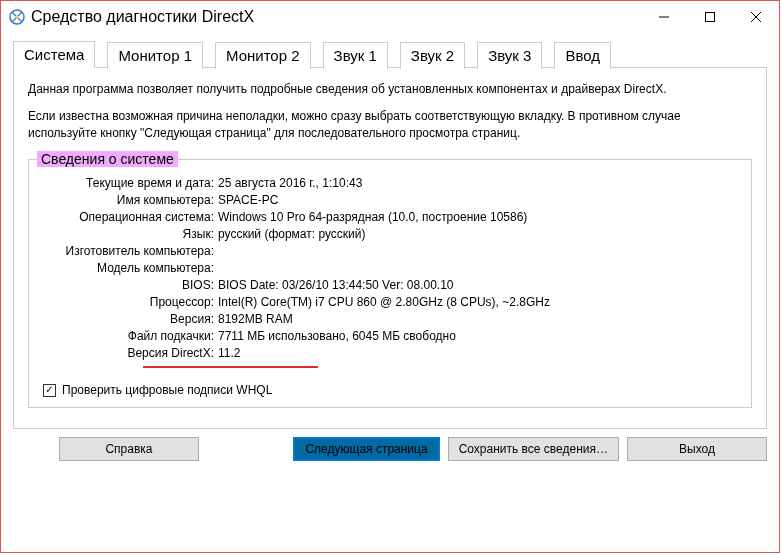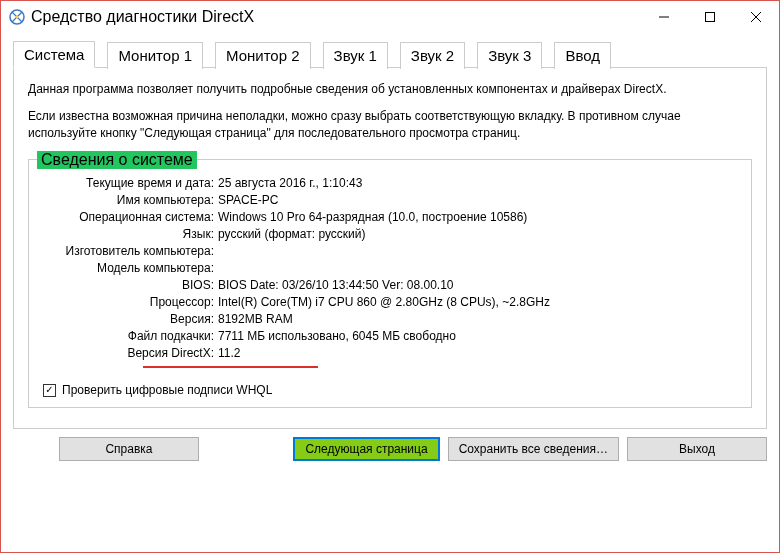--- a/index.html
+++ b/index.html
@@ -79,23 +79,23 @@
   .groupbox {
     border: 1px solid #ccc;
     position: relative;
     padding: 16px 14px 10px 14px;
     margin-bottom: 10px;
   }
   .groupbox-title {
     position: absolute;
     top: -9px;
     left: 8px;
-    background: #22c55e;
+    background: #f0abfc;
     padding: 0 4px;
-    font-size: 16px;
+    font-size: 14px;
   }
   .info-row {
     display: flex;
     margin-bottom: 3px;
     font-size: 12px;
   }
   .info-label {
     width: 175px;
     text-align: right;
     padding-right: 4px;
@@ -144,21 +144,21 @@
     border: 1px solid #adadad;
     background: #e1e1e1;
     font-size: 12px;
     display: inline-flex;
     align-items: center;
     justify-content: center;
     padding: 0 10px;
   }
   .btn.primary {
     border: 2px solid #0078d7;
-    background: #84cc16;
+    background: #0369a1;
   }
 </style>
 </head>
 <body>
 
 <div class="window">
   <div class="titlebar">
     <span class="titlebar-icon">
       <svg width="16" height="16" viewBox="0 0 16 16">
         <circle cx="8" cy="8" r="7" fill="none" stroke="#3a78c9" stroke-width="1.5"></circle>

